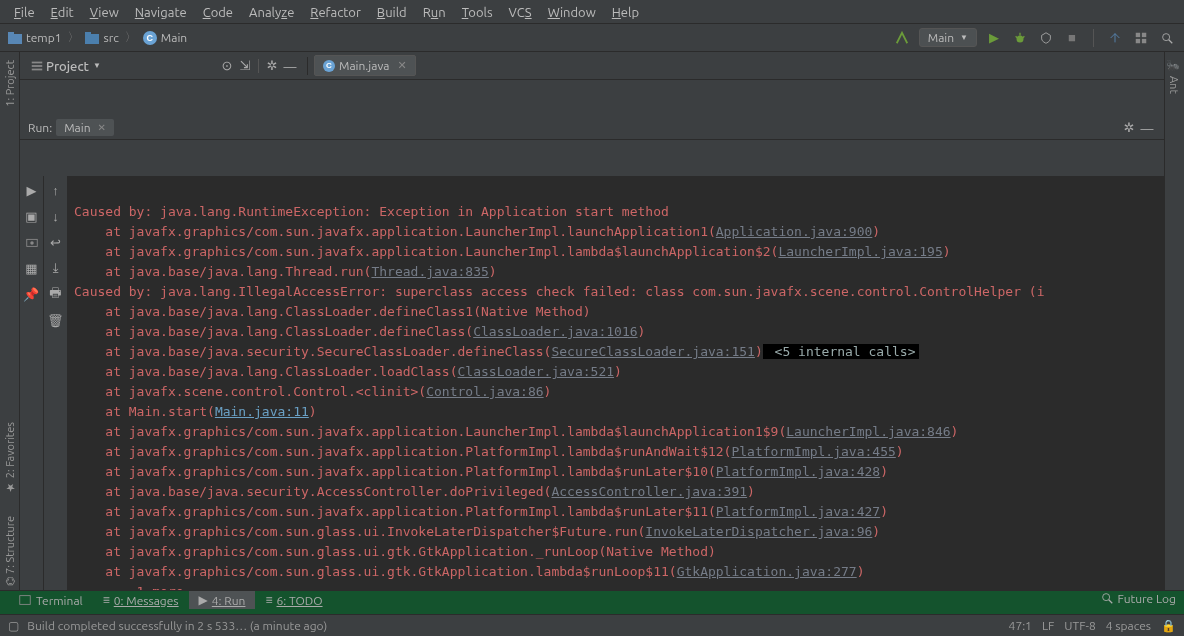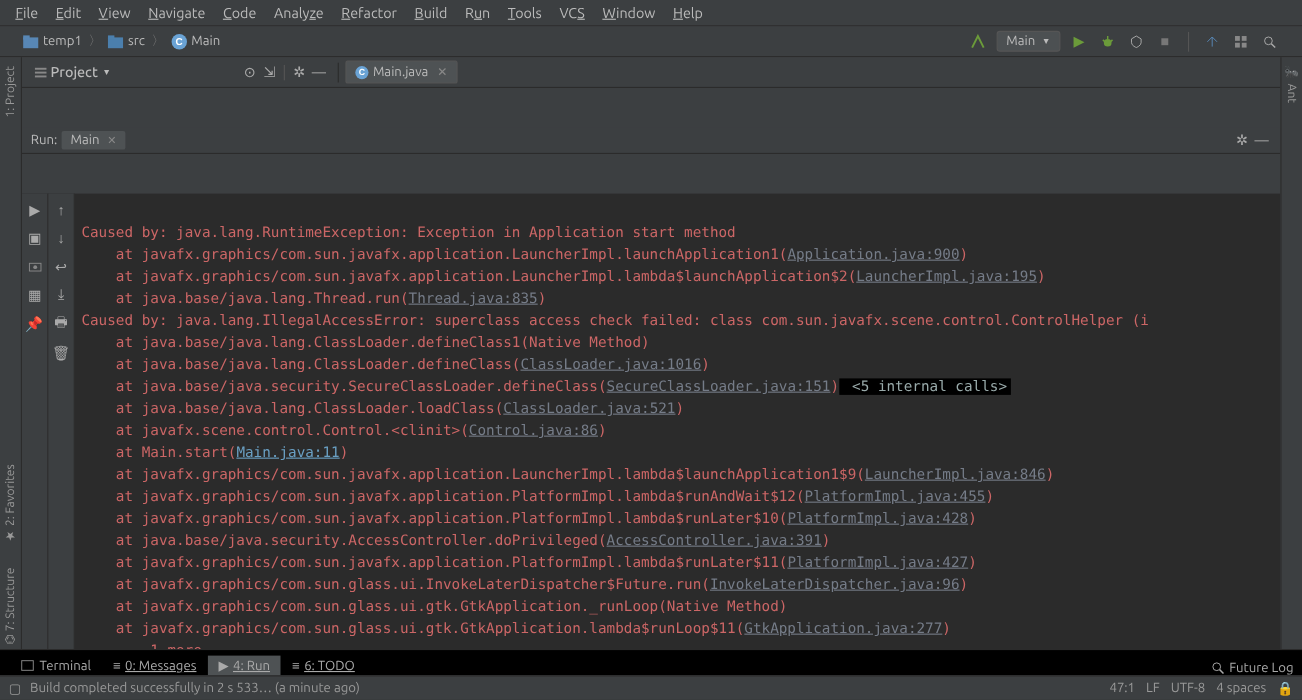--- a/index.html
+++ b/index.html
@@ -5,21 +5,21 @@
 * { margin: 0; padding: 0; box-sizing: border-box; }
 html, body { width: 1184px; height: 636px; font-family: "Segoe UI", "Ubuntu", sans-serif; font-size: 13px; background: #3c3f41; color: #bbb; overflow: hidden; }
 .root { display: flex; flex-direction: column; height: 636px; }
 
 
 .menubar { display: flex; align-items: center; height: 24px; background: #3c3f41; padding: 0 6px; border-bottom: 1px solid #2b2b2b; }
 .menubar .mi { padding: 2px 8px; color: #bbb; cursor: pointer; }
 .menubar .mi u { text-decoration: underline; }
 
 
-.navrow { display: flex; height: 28px; background: #3c3f41; border-bottom: 1px solid #2b2b2b; padding: 0 21px; justify-content: space-between; }
+.navrow { display: flex; height: 28px; background: #3c3f41; border-bottom: 1px solid #2b2b2b; padding: 0 8px; justify-content: space-between; }
 .bc { display: flex; align-items: center; gap: 4px; font-size: 12px; }
 .bc .sep { color: #777; margin: 0 2px; }
 .bc .ico-folder { width: 14px; height: 12px; display: inline-block; }
 .bc .ico-class { width: 14px; height: 14px; border-radius: 50%; background: #6aa3d5; display: inline-block; position: relative; }
 .bc .ico-class::after { content: "C"; color: #fff; font: bold 9px/14px sans-serif; position: absolute; left: 0; right: 0; text-align: center; }
 .nav-right { display: flex; align-items: center; gap: 8px; }
 .iconbtn { width: 18px; height: 18px; display: inline-flex; align-items: center; justify-content: center; color: #aaa; }
 .run-config { display: flex; align-items: center; gap: 4px; border: 1px solid #555; background: #4c5052; border-radius: 3px; padding: 2px 8px; font-size: 12px; }
 .run-config .dd { margin-left: 2px; font-size: 8px; }
 .green { color: #6b9b3a; }
@@ -58,21 +58,21 @@
 .c-link { color: #757c88; text-decoration: underline; cursor: pointer; }
 .c-link2 { color: #6aa0c4; text-decoration: underline; cursor: pointer; }
 .c-hint { background: #000000; color: #9aa; padding: 0 4px; }
 .c-plain { color: #aaa; }
 
 
 .rightstripe { width: 20px; background: #3c3f41; border-left: 1px solid #2b2b2b; display: flex; flex-direction: column; align-items: center; padding-top: 4px; gap: 10px; }
 .rightstripe .vlabel { writing-mode: vertical-rl; font-size: 11px; color: #999; cursor: pointer; padding: 4px 0; }
 
 
-.bottomtabs { height: 24px; background: #000000; border-top: 1px solid #2b2b2b; display: flex; align-items: flex-end; padding: 0 8px; font-size: 12px; }
+.bottomtabs { height: 24px; background: #14532d; border-top: 1px solid #2b2b2b; display: flex; align-items: flex-start; padding: 0 8px; font-size: 12px; }
 .bottomtabs .bt { display: flex; align-items: center; gap: 4px; padding: 2px 10px; color: #aaa; cursor: pointer; }
 .bottomtabs .bt.active { background: #4e5254; }
 .bottomtabs .spacer { flex: 1; }
 .bottomtabs .evlog { display: flex; align-items: center; gap: 4px; color: #aaa; }
 
 
 .statusbar { height: 22px; background: #3c3f41; border-top: 1px solid #2b2b2b; display: flex; align-items: center; padding: 0 8px; font-size: 12px; color: #999; }
 .statusbar .spacer { flex: 1; }
 .statusbar .sr { margin-left: 10px; }
 .statusbar .lock { color: #888; }

